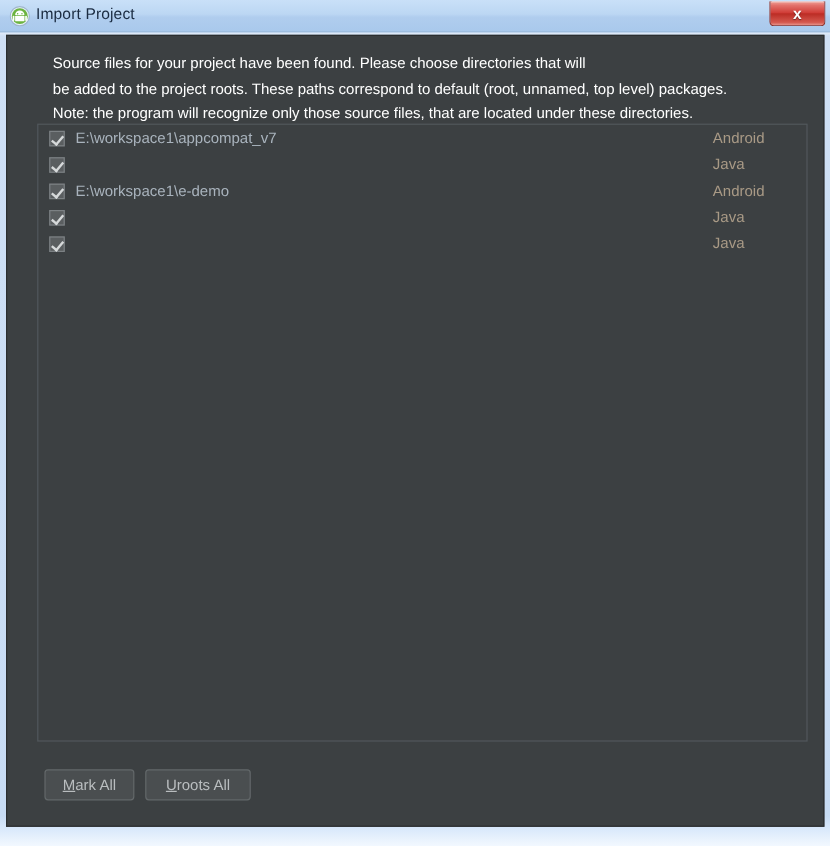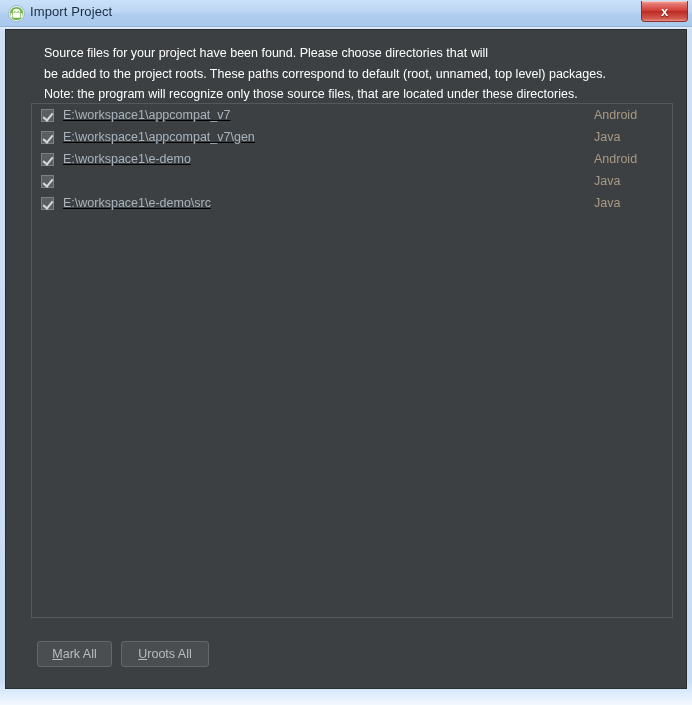--- a/index.html
+++ b/index.html
@@ -107,21 +107,20 @@
     box-sizing: border-box;
     overflow: hidden;
   }
   .list-row {
     position: relative;
     height: 22px;
     display: flex;
     align-items: center;
     padding-left: 9px;
     box-sizing: border-box;
-    text-decoration: underline;
   }
   .checkbox {
     width: 13px; height: 13px;
     flex: 0 0 13px;
     background: #5a5e60;
     border: 1px solid #7c8184;
     box-sizing: border-box;
     position: relative;
     margin-right: 9px;
   }
@@ -200,35 +199,33 @@
 Note: the program will recognize only those source files, that are located under these directories.</div>
 
     <div class="list-panel">
       <div class="list-row">
         <span class="checkbox"></span>
         <span class="row-path">E:\workspace1\appcompat_v7</span>
         <span class="row-type">Android</span>
       </div>
       <div class="list-row">
         <span class="checkbox"></span>
-        <span class="row-path">E:\workspace1\appcompat_v7\gen</span>
         <span class="row-type">Java</span>
       </div>
       <div class="list-row">
         <span class="checkbox"></span>
         <span class="row-path">E:\workspace1\e-demo</span>
         <span class="row-type">Android</span>
       </div>
       <div class="list-row">
         <span class="checkbox"></span>
         <span class="row-type">Java</span>
       </div>
       <div class="list-row">
         <span class="checkbox"></span>
-        <span class="row-path">E:\workspace1\e-demo\src</span>
         <span class="row-type">Java</span>
       </div>
     </div>
 
     <div class="btn" id="mark-all-btn">
       <span class="mnem">M</span>
         <span>ark All</span>
     </div>
     <div class="btn" id="unmark-all-btn">
       <span class="mnem">U</span>

